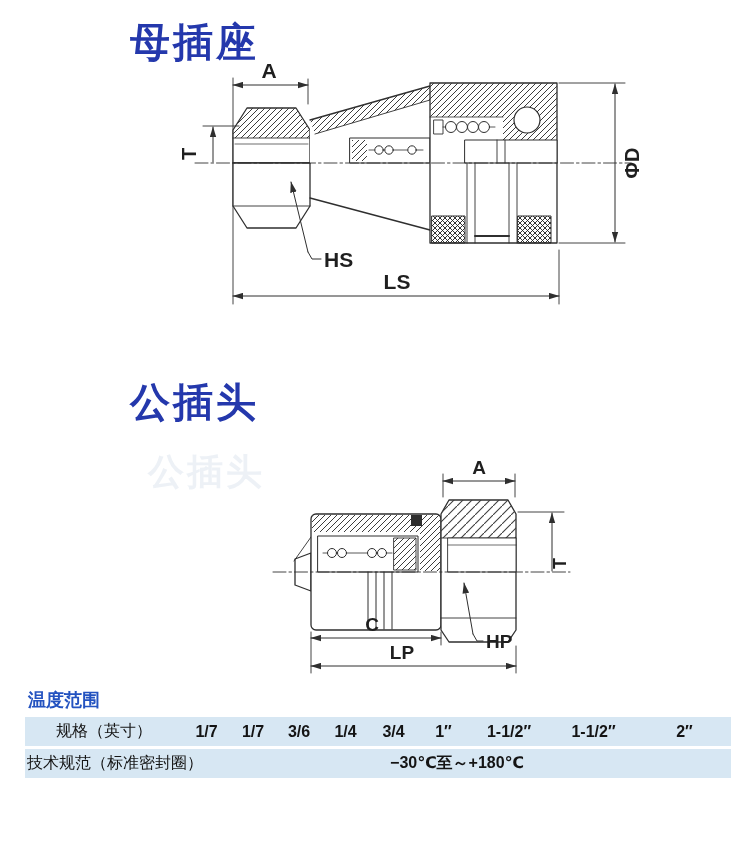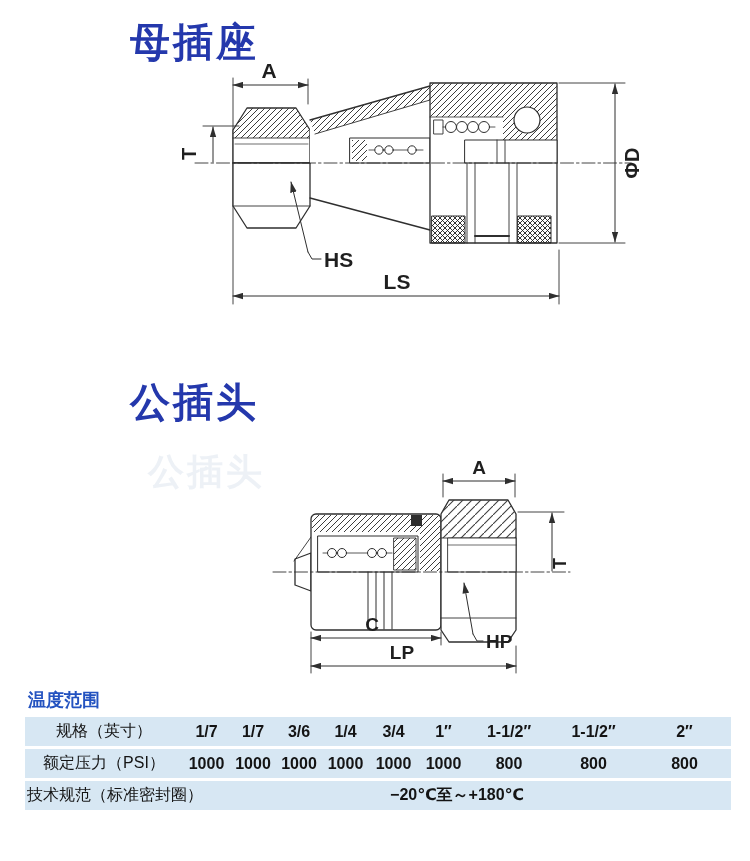--- a/index.html
+++ b/index.html
@@ -251,31 +251,19 @@
         <td class="val">1/7</td>
         <td class="val">3/6</td>
         <td class="val">1/4</td>
         <td class="val">3/4</td>
         <td class="val">1″</td>
         <td class="val">1-1/2″</td>
         <td class="val">1-1/2″</td>
         <td class="val">2″</td>
       </tr>
       <tr>
-        <td class="rowlabel">额定压力（PSI）</td>
-        <td class="val">1000</td>
-        <td class="val">1000</td>
-        <td class="val">1000</td>
-        <td class="val">1000</td>
-        <td class="val">1000</td>
-        <td class="val">1000</td>
-        <td class="val">800</td>
-        <td class="val">800</td>
-        <td class="val">800</td>
-      </tr>
-      <tr>
         <td class="rowlabel">技术规范（标准密封圈）</td>
-        <td class="tempval" colspan="9">−20℃至～+180℃</td>
+        <td class="tempval" colspan="9">−30℃至～+180℃</td>
       </tr>
     </tbody>
   </table>
 
 </div>
 
 </body></html>

